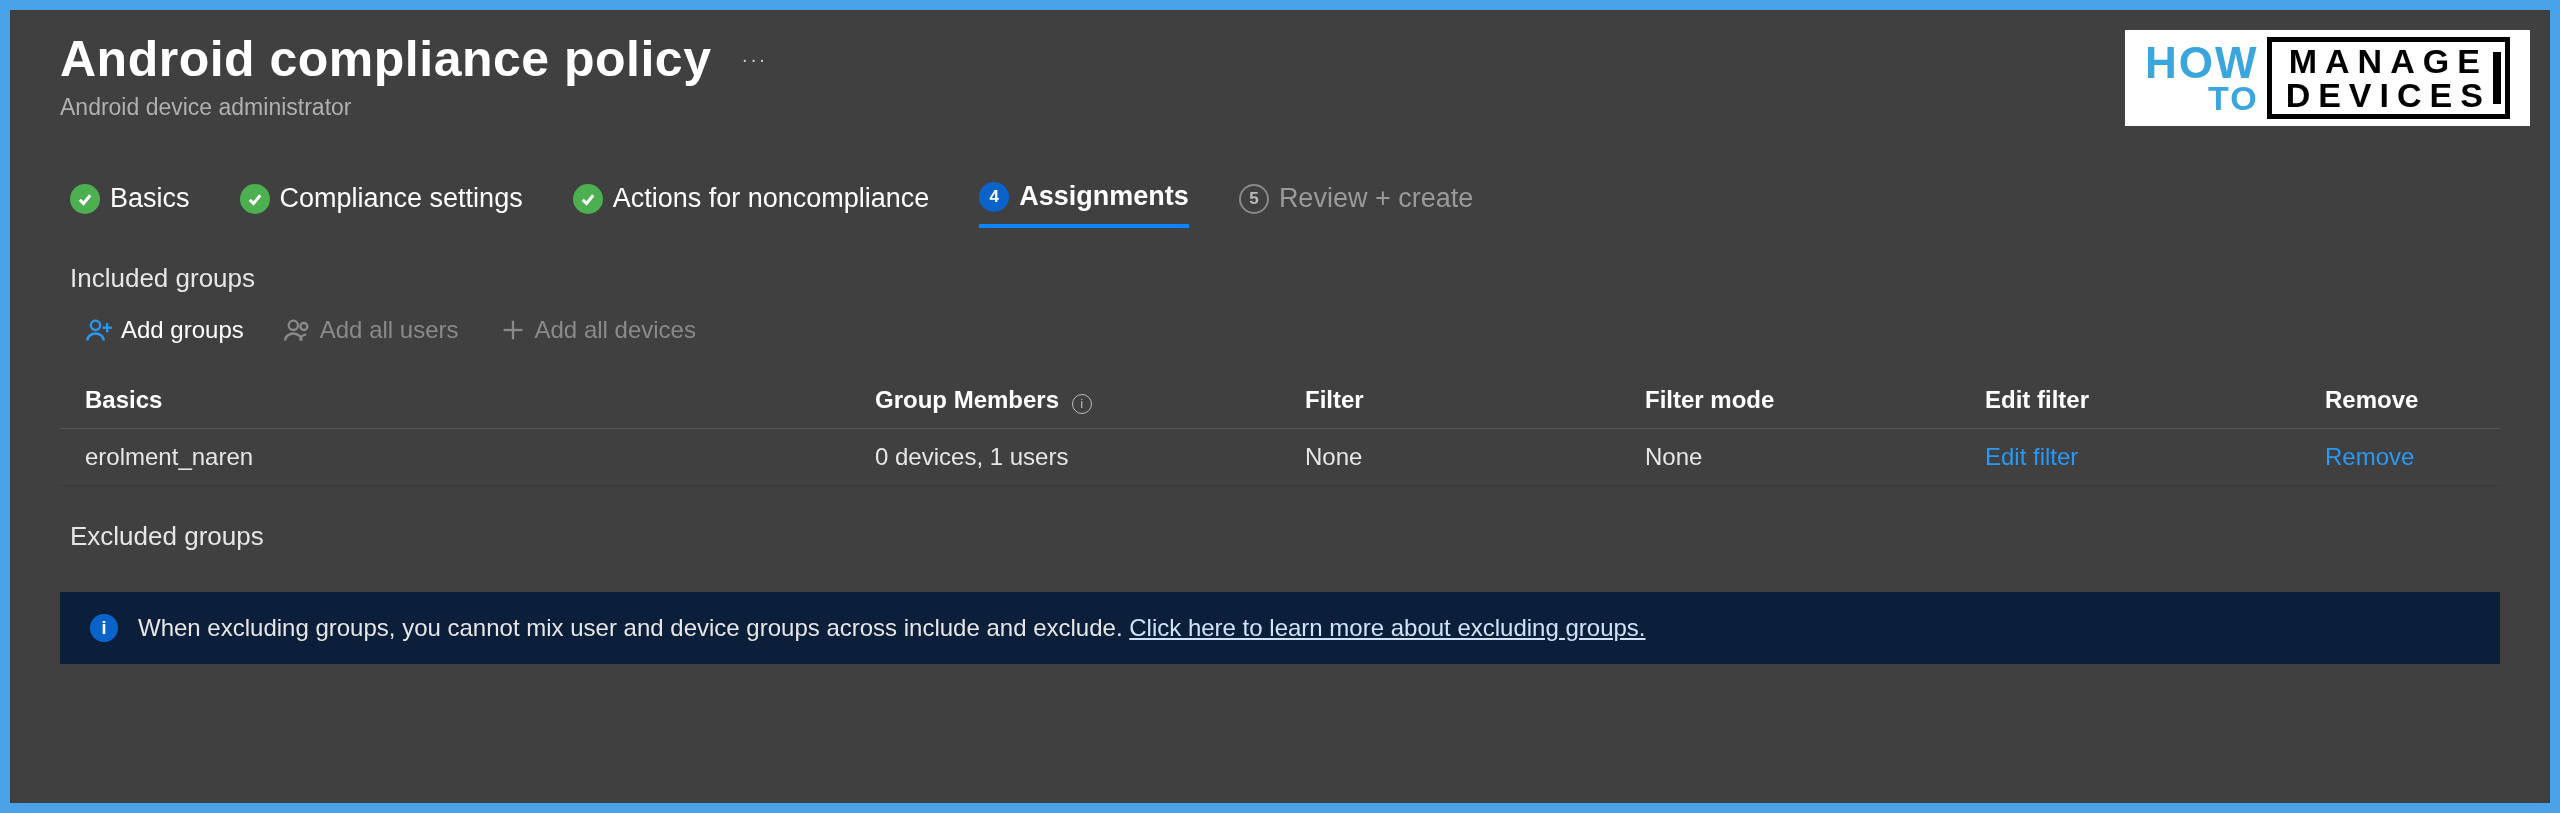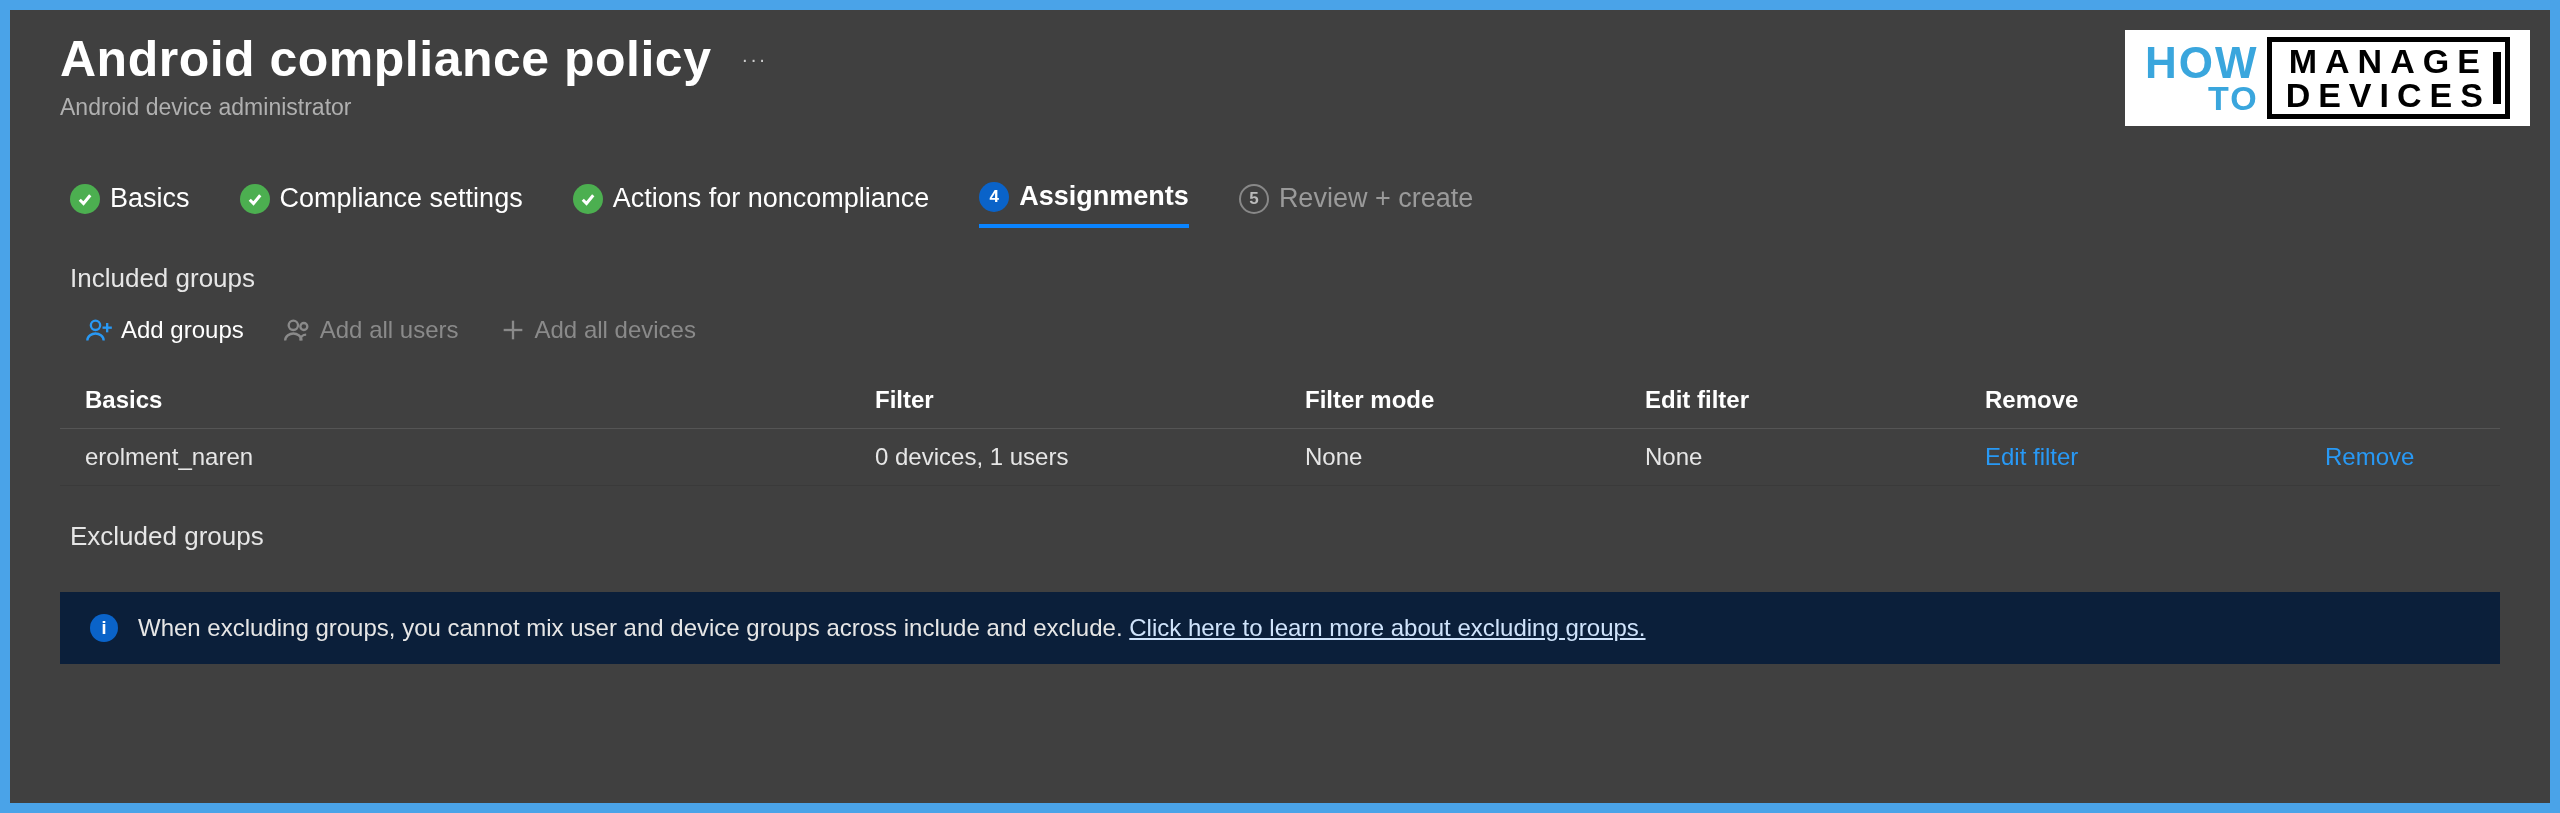--- a/index.html
+++ b/index.html
@@ -200,20 +200,24 @@
             <line x1="4" y1="12" x2="20" y2="12"></line>
           </svg>
       </span>
       <span>Add all devices</span>
     </button>
   </div>
 
   <div class="table">
     <div class="thead">
       <div>Basics</div>
+      <div>
+        <span>Group Members</span>
+        <span class="info-ico">i</span>
+      </div>
       <div>Filter</div>
       <div>Filter mode</div>
       <div>Edit filter</div>
       <div>Remove</div>
     </div>
     <div class="trow">
       <div>erolment_naren</div>
       <div>0 devices, 1 users</div>
       <div>None</div>
       <div>None</div>

